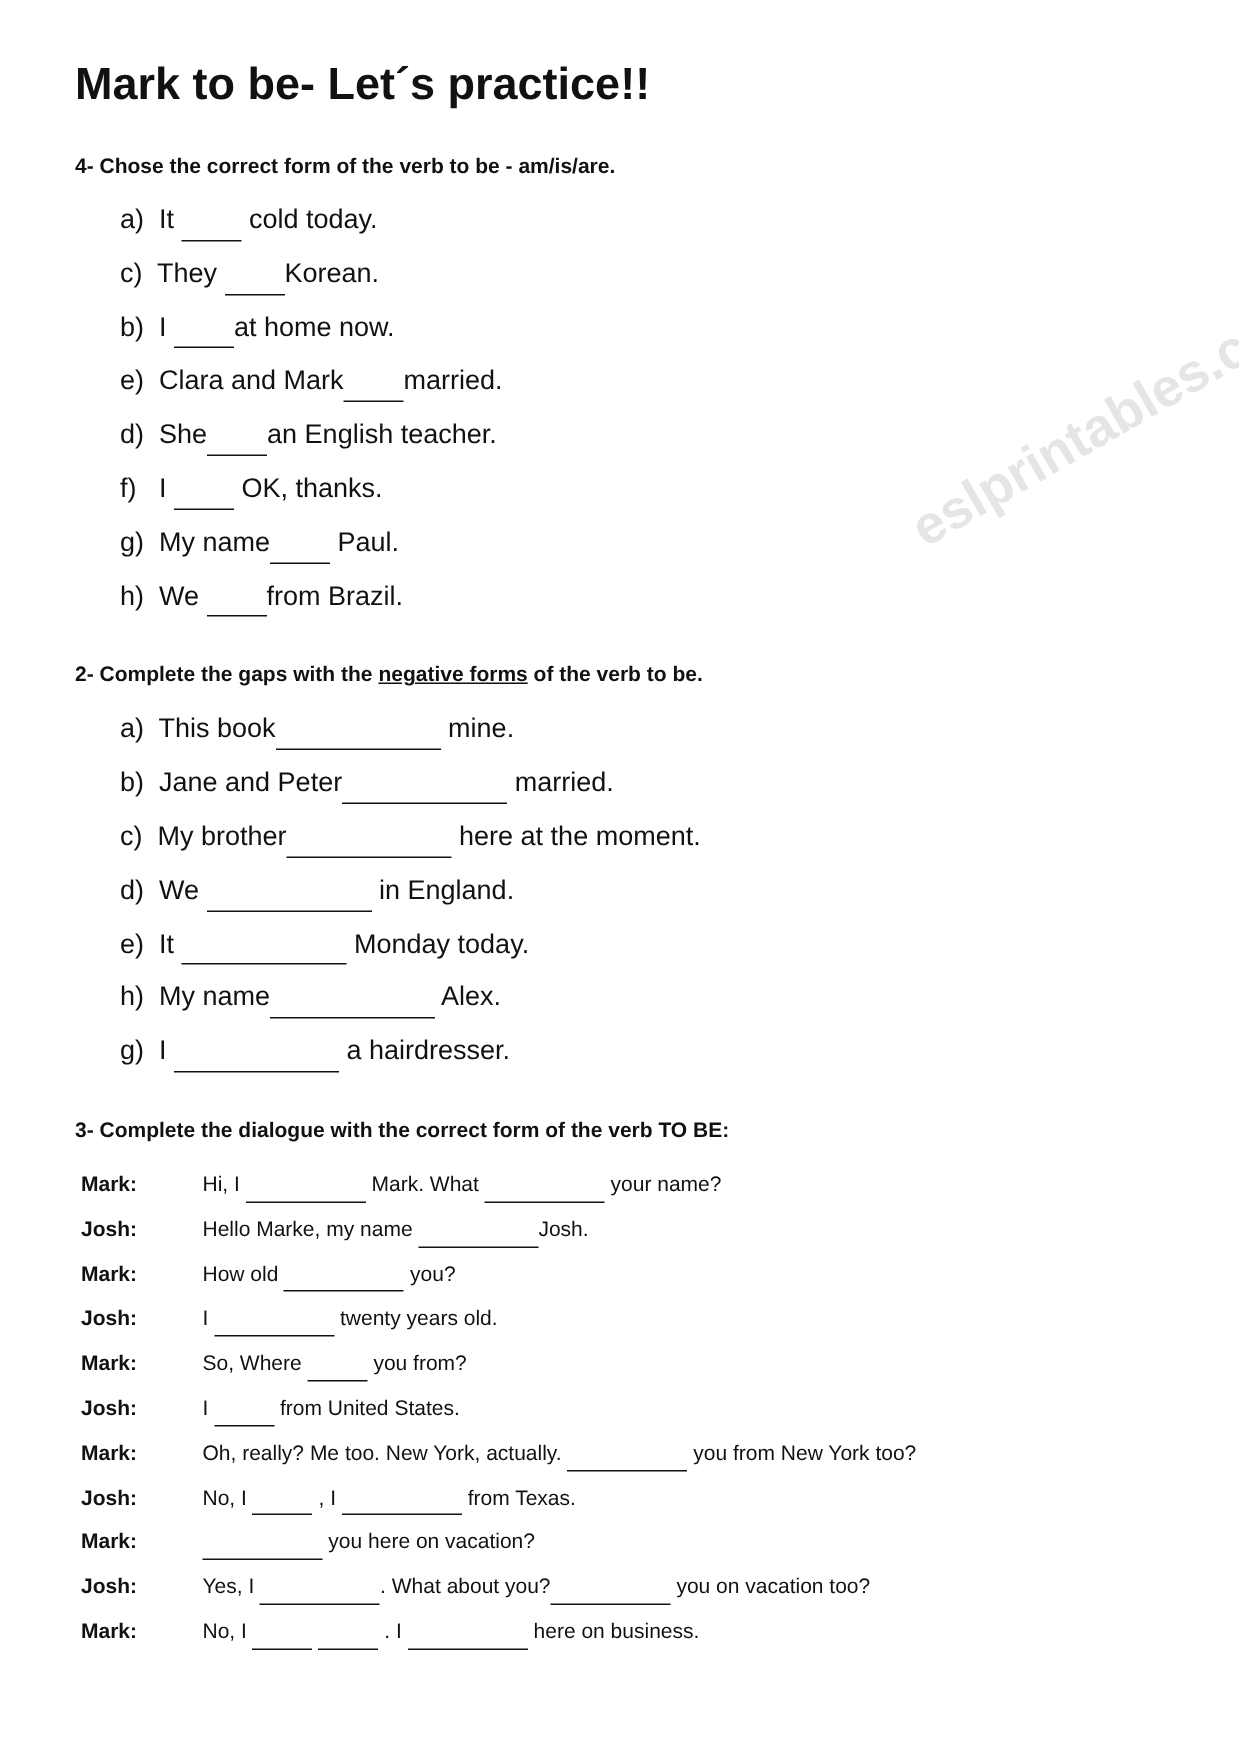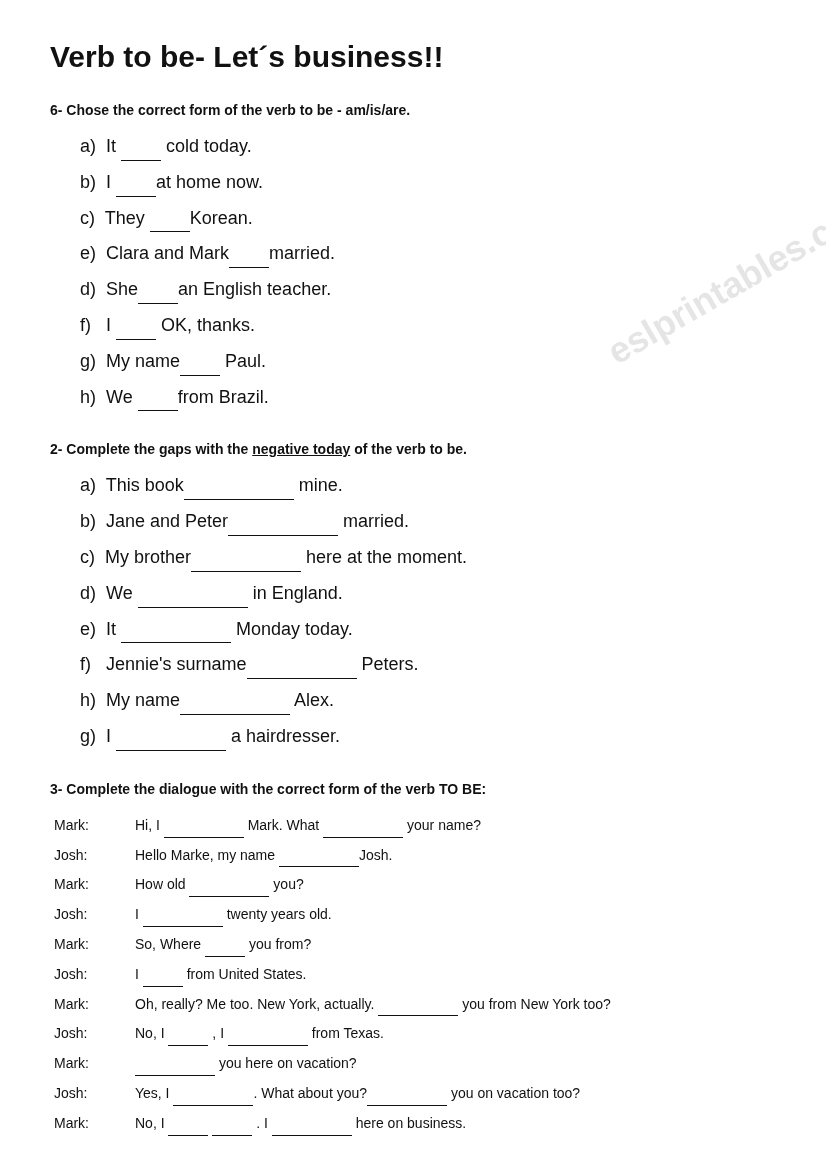--- a/index.html
+++ b/index.html
@@ -79,21 +79,21 @@
 
     .dialogue-table td {
       padding: 3px 4px;
       font-size: 14px;
       vertical-align: top;
       line-height: 1.7;
     }
 
     .dialogue-table td.speaker {
       width: 55px;
-      font-weight: normal;
+      font-weight: bold;
       margin-left: 32px;
     }
 
     .dialogue-table td.speech {
       padding-left: 30px;
     }
 
     .watermark-text {
       position: absolute;
       right: 10px;
@@ -104,49 +104,48 @@
       font-weight: bold;
       color: rgba(160,160,160,0.28);
       transform: rotate(-30deg);
       pointer-events: none;
       line-height: 1.1;
     }
   </style>
 </head>
 <body>
 
-<h1>Verb to be- Let´s business!!</h1>
+<h1>Mark to be- Let´s practice!!</h1>
 
 <div class="section">
   <div class="section-title">
-    6- Chose the correct form of the verb to be - am/is/are.
+    4- Chose the correct form of the verb to be - am/is/are.
   </div>
   <ul class="exercise-list">
     <li>a)&nbsp; It <span class="blank blank-short"></span> cold today.</li>
+    <li>c)&nbsp; They <span class="blank blank-short"></span>Korean.</li>
     <li>b)&nbsp; I <span class="blank blank-short"></span>at home now.</li>
-    <li>c)&nbsp; They <span class="blank blank-short"></span>Korean.</li>
     <li>e)&nbsp; Clara and Mark<span class="blank blank-short"></span>married.</li>
     <li>d)&nbsp; She<span class="blank blank-short"></span>an English teacher.</li>
     <li>f)&nbsp;&nbsp; I <span class="blank blank-short"></span> OK, thanks.</li>
     <li>g)&nbsp; My name<span class="blank blank-short"></span> Paul.</li>
     <li>h)&nbsp; We <span class="blank blank-short"></span>from Brazil.</li>
   </ul>
 </div>
 
 <div class="section">
   <div class="section-title">
-    2- Complete the gaps with the <span class="underline">negative today</span> of the verb to be.
+    2- Complete the gaps with the <span class="underline">negative forms</span> of the verb to be.
   </div>
   <ul class="exercise-list">
     <li>a)&nbsp; This book<span class="blank blank-long"></span> mine.</li>
     <li>b)&nbsp; Jane and Peter<span class="blank blank-long"></span> married.</li>
     <li>c)&nbsp; My brother<span class="blank blank-long"></span> here at the moment.</li>
     <li>d)&nbsp; We <span class="blank blank-long"></span> in England.</li>
     <li>e)&nbsp; It <span class="blank blank-long"></span> Monday today.</li>
-    <li>f)&nbsp;&nbsp; Jennie's surname<span class="blank blank-long"></span> Peters.</li>
     <li>h)&nbsp; My name<span class="blank blank-long"></span> Alex.</li>
     <li>g)&nbsp; I <span class="blank blank-long"></span> a hairdresser.</li>
   </ul>
 </div>
 
 <div class="section">
   <div class="section-title">
     3- Complete the dialogue with the correct form of  the verb TO BE:
   </div>
   <table class="dialogue-table">

